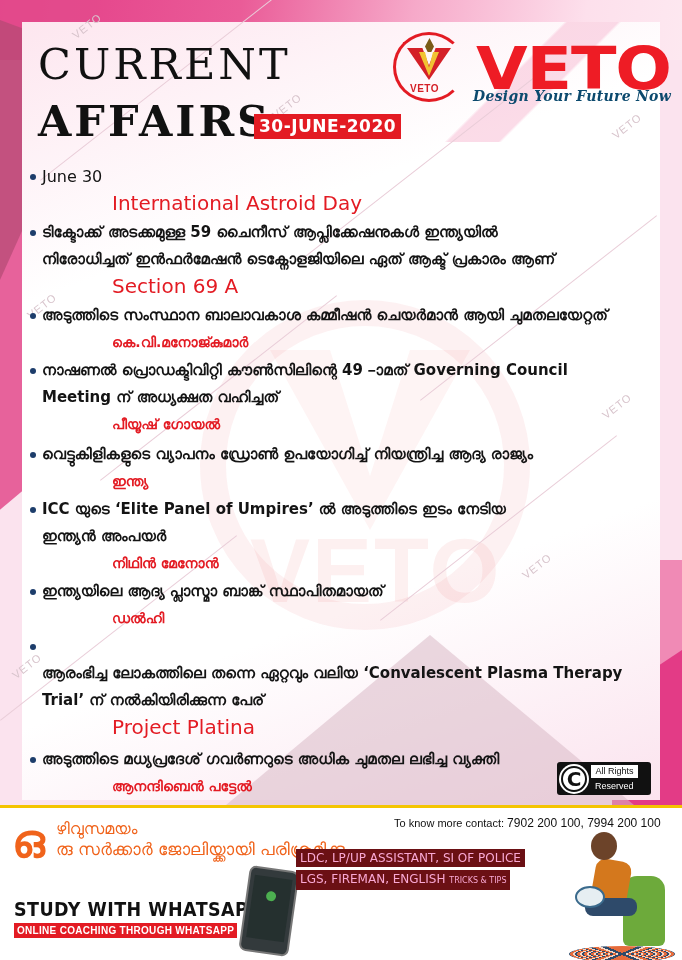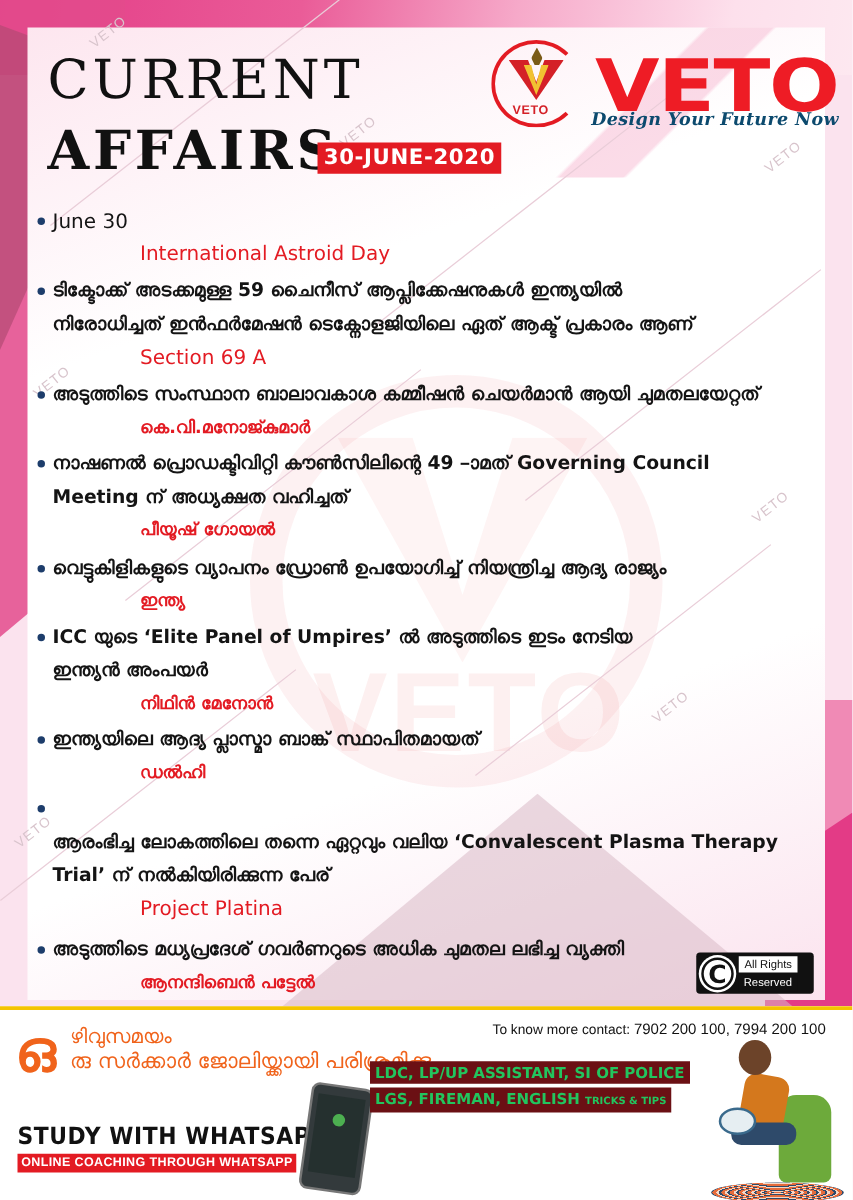--- a/index.html
+++ b/index.html
@@ -50,21 +50,21 @@
            color: #ee1c25; line-height: 1; letter-spacing: -1px; transform: scaleX(1.15); transform-origin: 0 0; }
   .tagline { position: absolute; left: 473px; top: 88px; font-family: "DejaVu Serif", serif; font-style: italic; font-weight: bold;
              font-size: 14px; color: #0c4a6e; letter-spacing: .3px; }
 
   
   .content { position: absolute; left: 30px; top: 0; width: 630px; }
   .item { position: absolute; left: 0; width: 630px; }
   .q { font-family: "DejaVu Sans", sans-serif; font-size: 15px; font-weight: bold; color: #141414; line-height: 27px; padding-left: 12px; position: relative; }
   .q.en { font-weight: normal; font-size: 16px; }
   .bullet { position: absolute; left: 0; top: 11px; width: 6px; height: 6px; border-radius: 50%; background: #1d3d6b; }
-  .a { font-family: "DejaVu Sans", sans-serif; font-size: 16px; color: #e31b23; line-height: 26px; padding-left: 82px; }
+  .a { font-family: "DejaVu Sans", sans-serif; font-size: 20px; color: #e31b23; line-height: 26px; padding-left: 82px; }
   .a.ml { font-weight: bold; font-size: 14px; }
 
   
   .copyright { position: absolute; left: 557px; top: 762px; width: 94px; height: 33px; background: #111; border-radius: 3px; display: flex; align-items: center; }
   .c-circle { width: 26px; height: 26px; border-radius: 50%; background: #fff; margin: 0 4px; display: flex; align-items: center; justify-content: center;
               font-weight: bold; font-size: 20px; color: #111; font-family: "DejaVu Sans", sans-serif; border: 2px solid #111; box-shadow: 0 0 0 2px #fff; }
   .c-text { display: flex; flex-direction: column; gap: 2px; text-align: right; }
   .c-text span { display: block; background: #fff; color: #111; font-size: 9px; font-family: "Liberation Sans", sans-serif; padding: 0 4px; line-height: 13px; }
   .c-text span + span { background: #111; color: #fff; }
 
@@ -79,21 +79,21 @@
   .study { position: absolute; left: 14px; top: 90px; font-family: "DejaVu Sans", sans-serif; font-weight: bold; font-size: 19px; color: #111;
            transform: scaleX(.92); transform-origin: 0 0; letter-spacing: .5px; }
   .online { position: absolute; left: 14px; top: 115px; background: #e31b23; color: #fff; font-weight: bold; font-size: 10px; padding: 2px 3px;
             font-family: "Liberation Sans", sans-serif; letter-spacing: .3px; }
 
   .phone { position: absolute; left: 244px; top: 60px; width: 50px; height: 86px; background: #333a3c; border-radius: 7px; transform: rotate(8deg);
            border: 2px solid #777; }
   .phone-screen { position: absolute; left: 4px; top: 7px; right: 4px; bottom: 12px; background: #25302f; }
   .phone-dot { position: absolute; left: 14px; top: 14px; width: 10px; height: 10px; border-radius: 50%; background: #4caf50; }
 
-  .tag { position: absolute; left: 296px; background: #6b1014; color: #22c55e; font-family: "DejaVu Sans", sans-serif; font-weight: bold;
+  .tag { position: absolute; left: 296px; background: #6b1014; color: #f9a8d4; font-family: "DejaVu Sans", sans-serif; font-weight: normal;
          font-size: 12px; padding: 2px 4px; line-height: 14px; white-space: nowrap; }
   .tag-1 { top: 41px; }
   .tag-2 { top: 62px; }
   .tag-2 small { font-size: 8px; }
 
   .illustration { position: absolute; left: 563px; top: 20px; width: 115px; height: 135px; }
   .ill-head { position: absolute; left: 28px; top: 4px; width: 26px; height: 28px; border-radius: 50%; background: #6c4329; }
   .ill-body { position: absolute; left: 30px; top: 32px; width: 36px; height: 48px; background: #d4781d; border-radius: 10px 10px 4px 4px; transform: rotate(10deg); }
   .ill-chair { position: absolute; left: 60px; top: 48px; width: 42px; height: 70px; background: #6daa3b; border-radius: 14px 14px 6px 6px; }
   .ill-legs { position: absolute; left: 22px; top: 70px; width: 52px; height: 18px; background: #2e4a6a; border-radius: 8px; }

